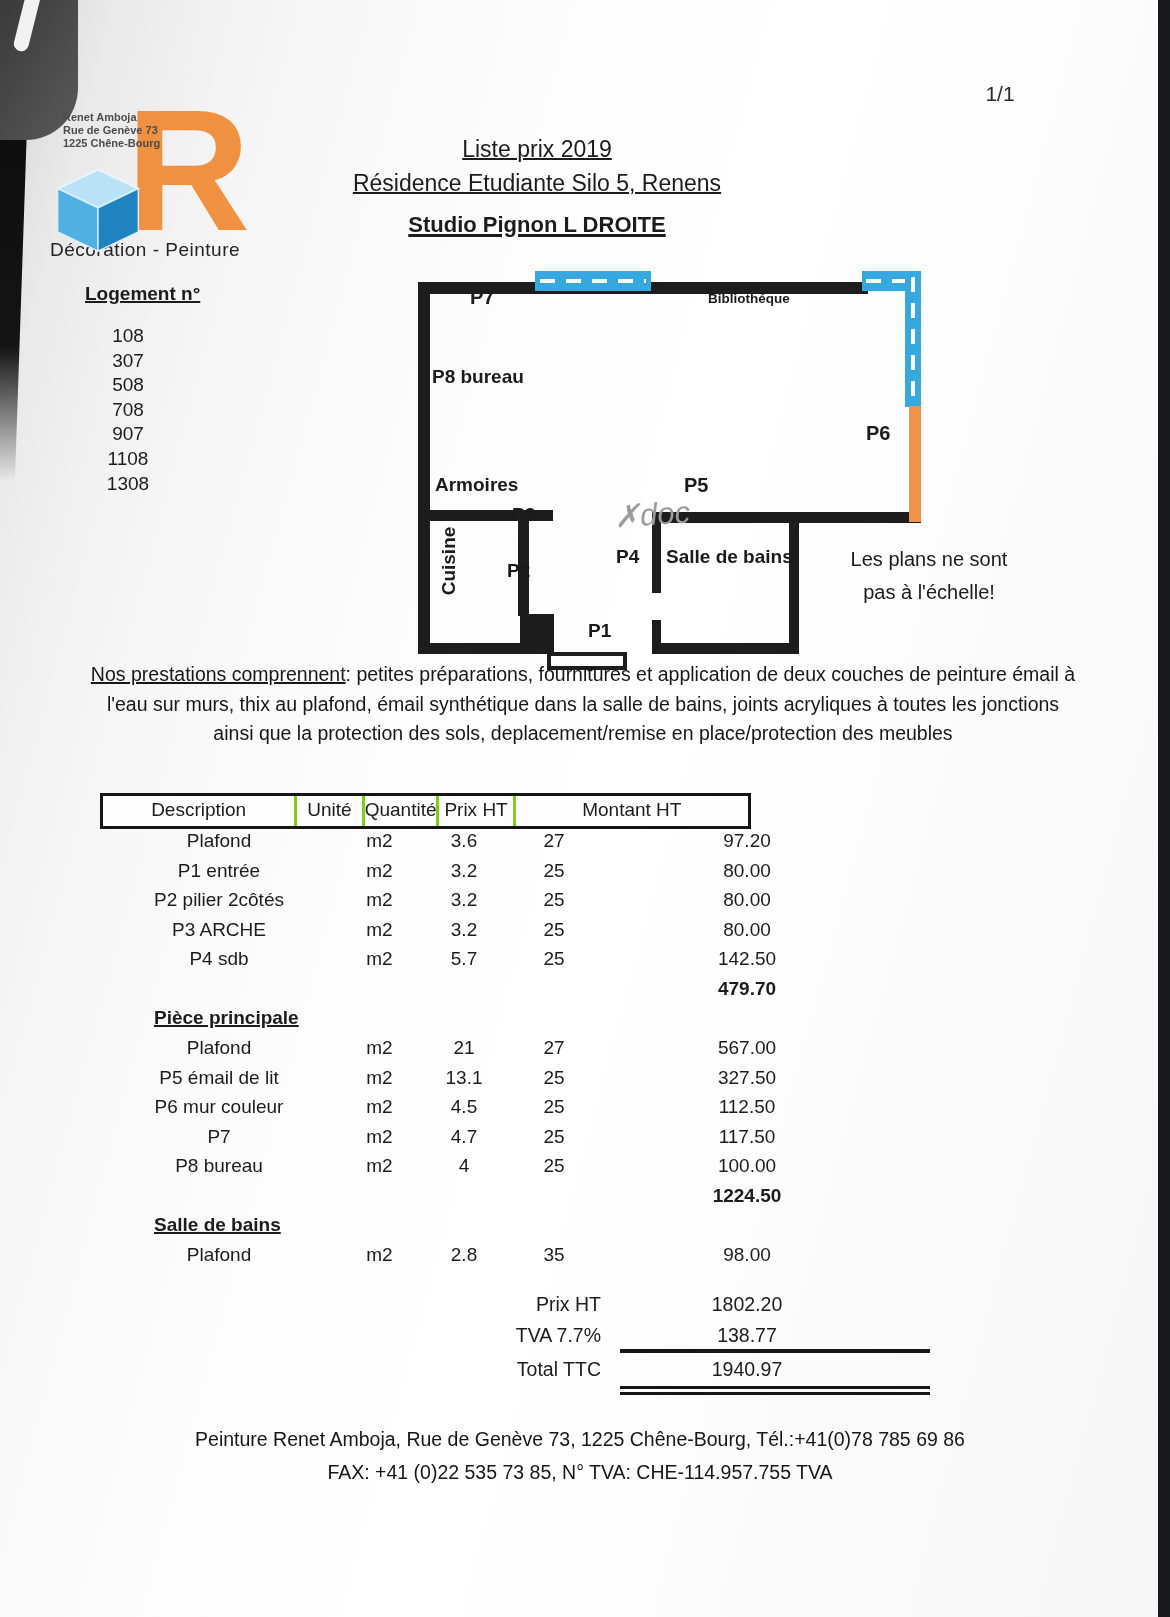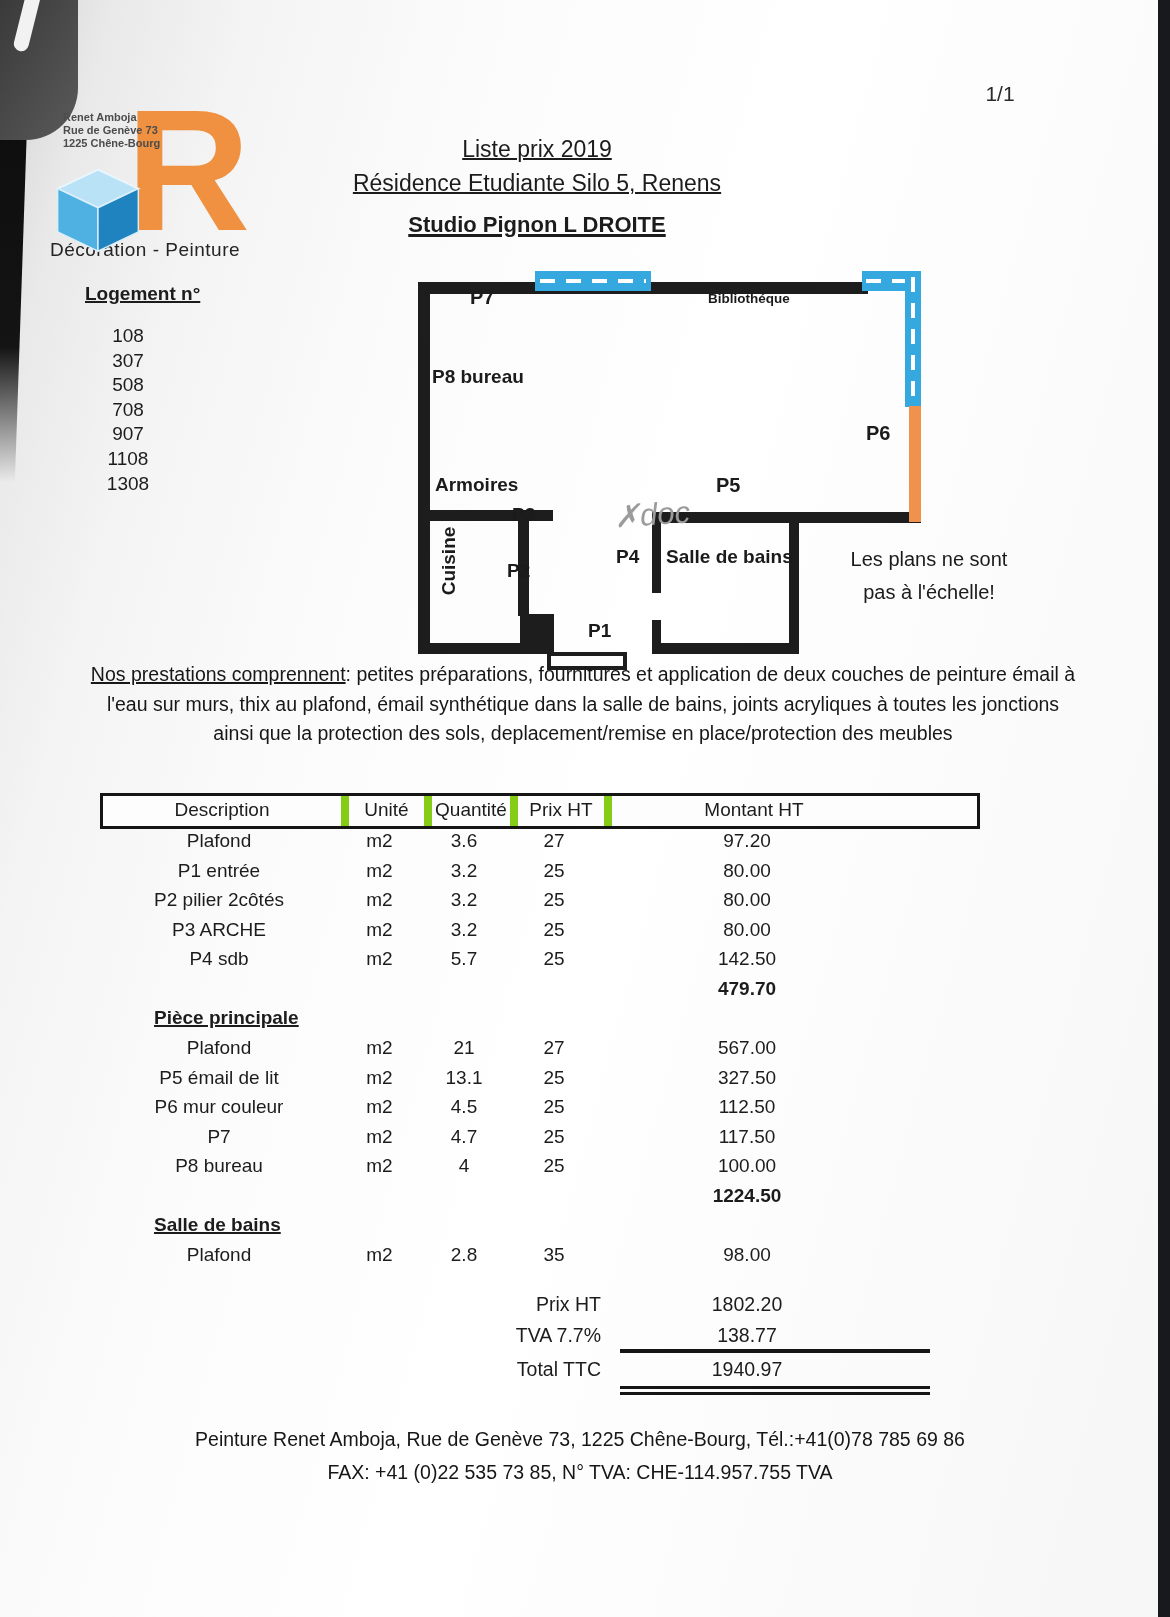--- a/index.html
+++ b/index.html
@@ -34,22 +34,22 @@
   .win .dash{position:absolute;background:repeating-linear-gradient(90deg,#fff 0 15px,transparent 15px 26px);}
   .win .dashv{position:absolute;background:repeating-linear-gradient(180deg,#fff 0 15px,transparent 15px 26px);}
   .plan-label{position:absolute;font-weight:bold;color:#1b1b1b;white-space:nowrap;}
   .door{position:absolute;border:4px solid #1d1d1d;background:#fdfdfd;}
   .handwriting{position:absolute;color:#9b9b9b;font-size:31px;font-style:italic;transform:rotate(-4deg);font-weight:400;}
   .plan-note{left:836px;top:543px;width:186px;text-align:center;font-size:20px;line-height:33px;color:#1b1b1b;}
   
   .prestations{left:88px;top:660px;width:990px;text-align:center;font-size:19.5px;line-height:29.5px;color:#171717;}
   .prestations .lead{text-decoration:underline;text-decoration-thickness:2px;}
   
-  .thead{left:100px;top:793px;width:880px;display:flex;border:3px solid #151515;box-sizing:border-box;background:#fdfdfd;}
-  .th{box-sizing:border-box;height:30px;line-height:27px;text-align:center;font-size:19px;border-left:8px solid #84cc16;}
+  .thead{left:100px;top:793px;width:651px;display:flex;border:3px solid #151515;box-sizing:border-box;background:#fdfdfd;}
+  .th{box-sizing:border-box;height:30px;line-height:27px;text-align:center;font-size:19px;border-left:3px solid #84cc16;}
   .th:first-child{border-left:none;}
   .tbody{left:100px;top:826px;width:793px;}
   .sec-title{height:30px;line-height:30px;padding-left:54px;font-size:19px;font-weight:bold;}
   .sec-title span{text-decoration:underline;text-decoration-thickness:2px;}
   .t-row{display:flex;height:29.5px;line-height:29.5px;font-size:19px;}
   .t-cell{text-align:center;}
   .c0{width:238px;} .c1{width:83px;} .c2{width:86px;} .c3{width:94px;} .c4{width:292px;}
   .subtotal{font-weight:bold;}
   
   .totals{left:100px;top:1289px;width:793px;}
@@ -130,21 +130,21 @@
       <div class="dashv" style="top:6px;bottom:5px;left:6px;width:4px;"></div>
     </div>
 
     <div style="position:absolute;left:491px;top:136px;width:12px;height:116px;background:#f0924e;"></div>
 
     <div class="plan-label" style="left:52px;top:16px;font-size:20px;">P7</div>
     <div class="plan-label" style="left:290px;top:21px;font-size:13.5px;">Bibliothéque</div>
     <div class="plan-label" style="left:14px;top:96px;font-size:19px;">P8 bureau</div>
     <div class="plan-label" style="left:448px;top:152px;font-size:20px;">P6</div>
     <div class="plan-label" style="left:17px;top:204px;font-size:19px;">Armoires</div>
-    <div class="plan-label" style="left:266px;top:204px;font-size:20px;margin-left:32px;">P5</div>
+    <div class="plan-label" style="left:266px;top:204px;font-size:20px;">P5</div>
     <div class="plan-label" style="left:94px;top:234px;font-size:19px;">P3</div>
     <div class="plan-label" style="left:-9px;top:280px;font-size:19px;transform:rotate(-90deg);transform-origin:center;width:80px;text-align:center;">Cuisine</div>
     <div class="plan-label" style="left:89px;top:290px;font-size:19px;">P2</div>
     <div class="plan-label" style="left:170px;top:350px;font-size:19px;">P1</div>
     <div class="plan-label" style="left:198px;top:276px;font-size:19px;">P4</div>
     <div class="plan-label" style="left:248px;top:276px;font-size:19px;">Salle de bains</div>
     <div class="handwriting" style="left:196px;top:226px;">✗doc</div>
   </div>
 
   <div class="abs plan-note">

